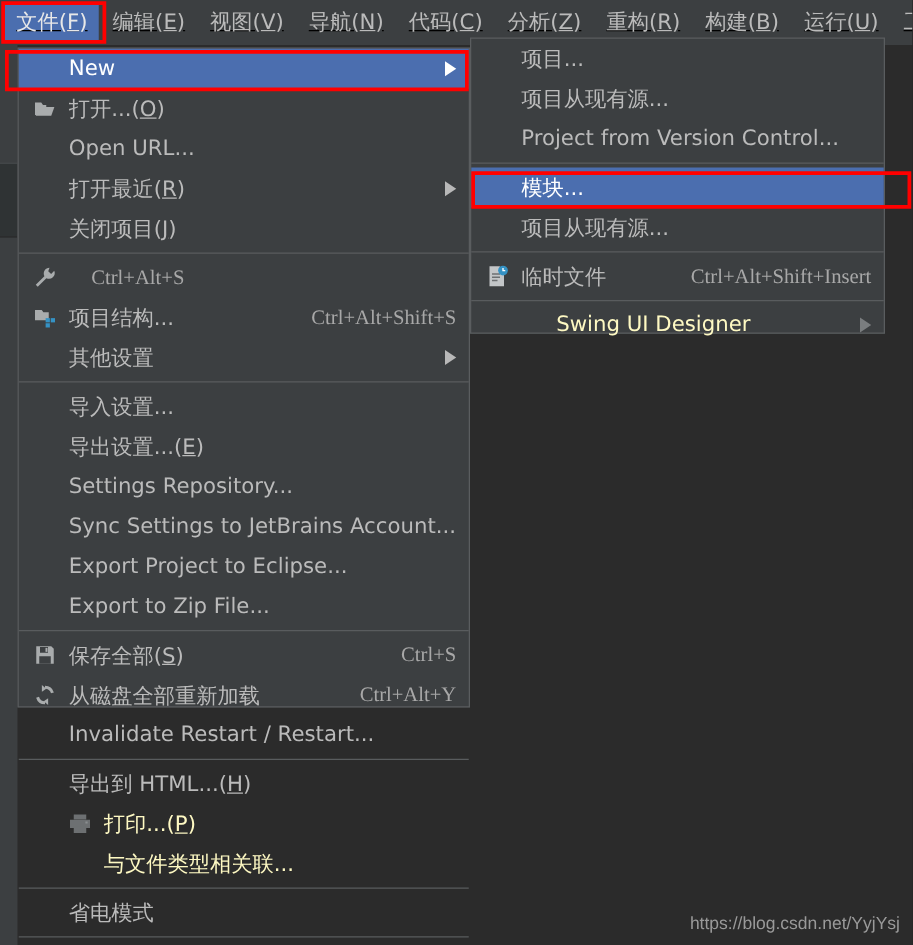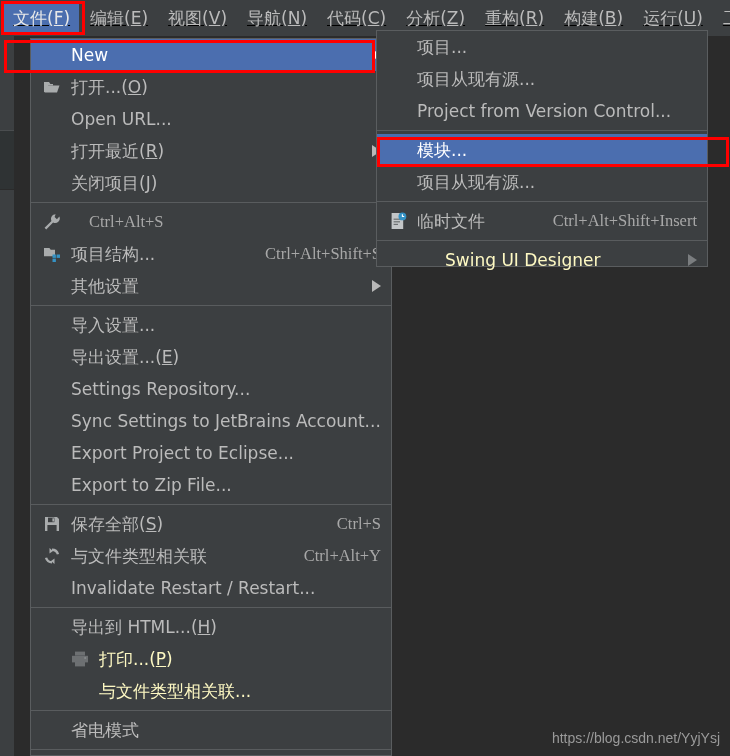--- a/index.html
+++ b/index.html
@@ -80,22 +80,21 @@
   
   .popup {
     position: absolute;
     background: #3c3f41;
     border: 1px solid #5a5d5f;
     z-index: 20;
   }
   #main-menu {
     left: 14px; top: 38px;
     width: 362px;
-    height: 718px;
-    margin-left: 16px;
+    height: 528px;
   }
   #sub-menu {
     left: 376px; top: 30px;
     width: 332px;
     height: 237px;
   }
 
   .menu-row {
     position: relative;
     display: flex;
@@ -284,21 +283,21 @@
       <div class="menu-row">
         <span class="mi-icon">
           <svg class="ic" width="18" height="18" viewBox="0 0 18 18">
             <path d="M9 1.6 a7.4 7.4 0 0 1 7.1 5.3 l-2.3 0.7 A5 5 0 0 0 9 4 Z" fill="#a9acad"></path>
             <path d="M9 16.4 a7.4 7.4 0 0 1 -7.1 -5.3 l2.3 -0.7 A5 5 0 0 0 9 14 Z" fill="#a9acad"></path>
             <path d="M6.5 1 L10 4 L6.5 6.4 Z" fill="#a9acad"></path>
             <path d="M11.5 17 L8 14 L11.5 11.6 Z" fill="#a9acad"></path>
             <circle cx="9" cy="9" r="4.6" fill="none"></circle>
           </svg>
         </span>
-        <span class="mi-label">与文件类型相关联</span>
+        <span class="mi-label">从磁盘全部重新加载</span>
         <span class="mi-shortcut">Ctrl+Alt+Y</span>
       </div>
       <div class="menu-row">
         <span class="mi-icon"></span>
         <span class="mi-label">Invalidate Restart / Restart...</span>
       </div>
       <div class="separator"></div>
       <div class="menu-row">
         <span class="mi-icon"></span>
         <span class="mi-label">导出到 HTML...(<u>H</u>)</span>

